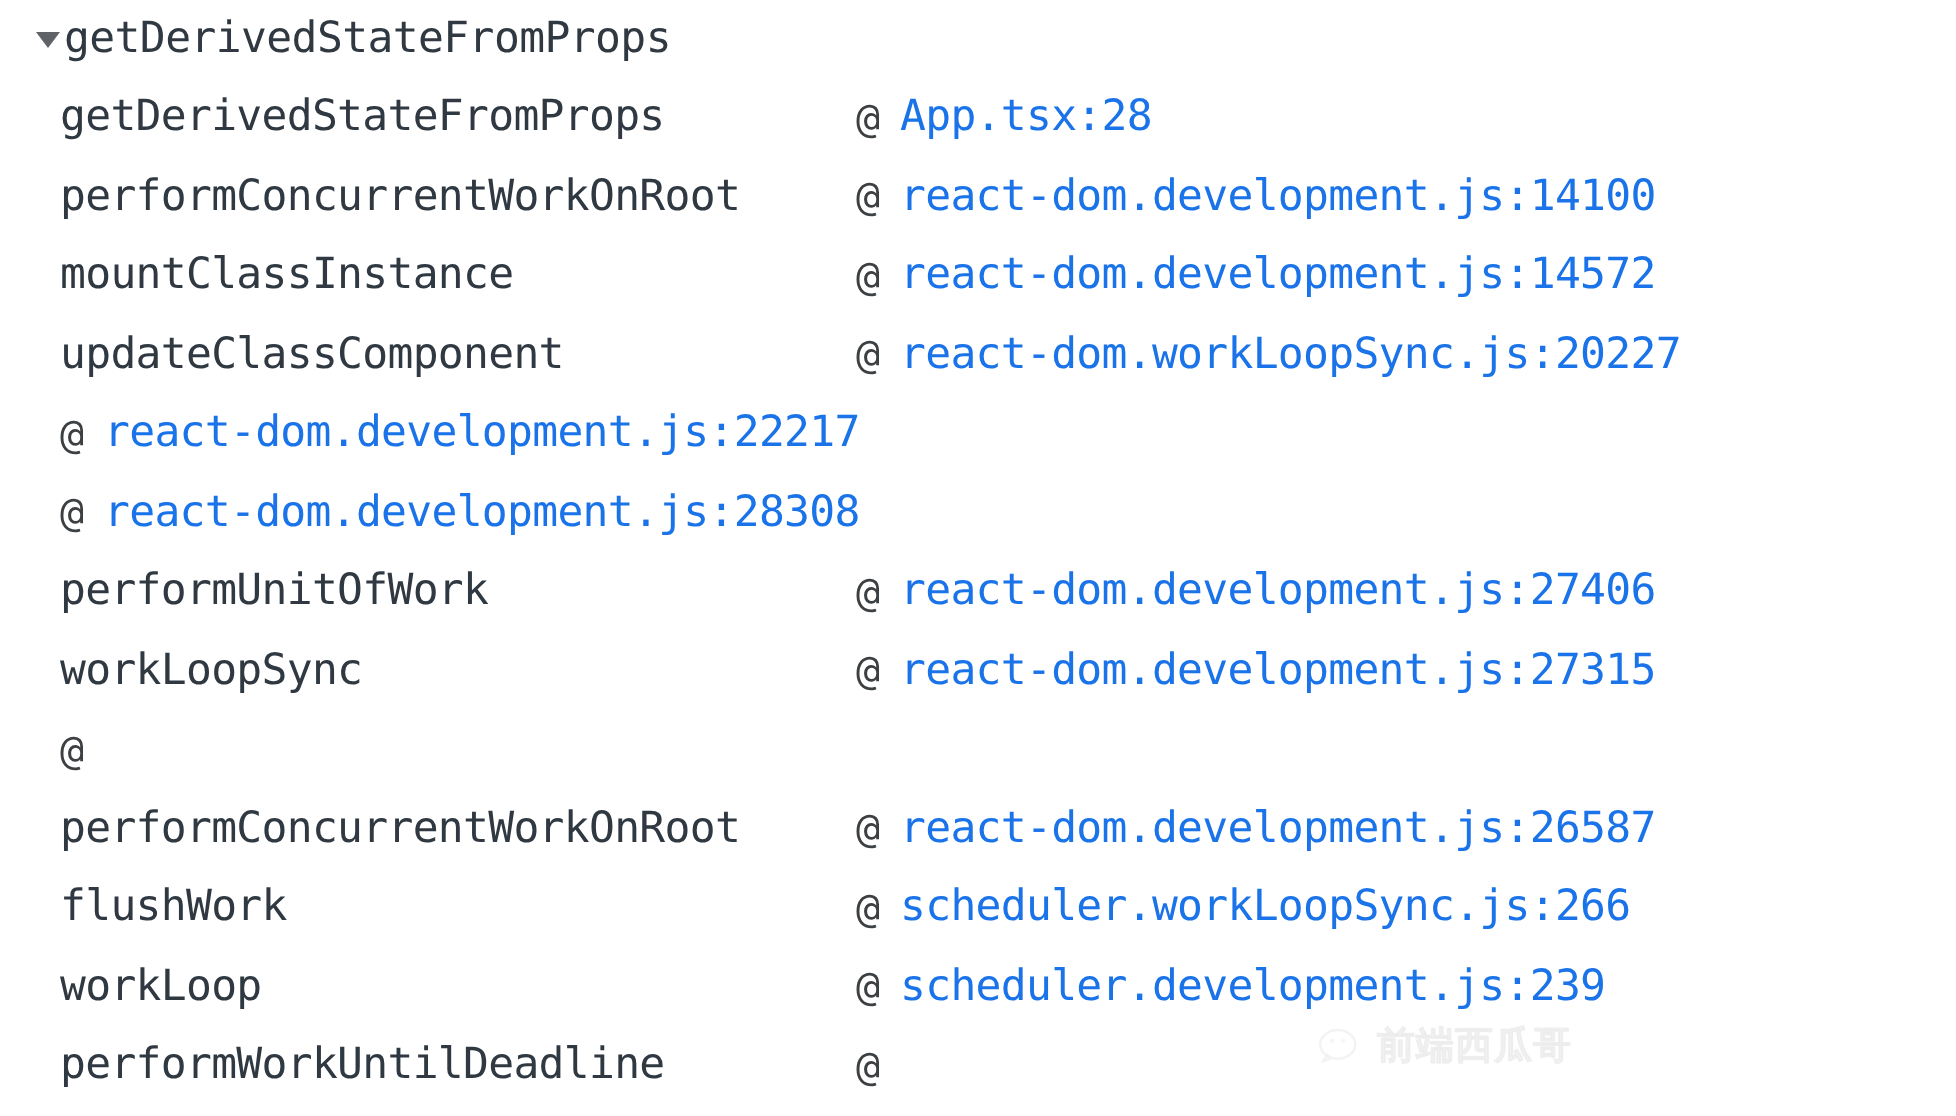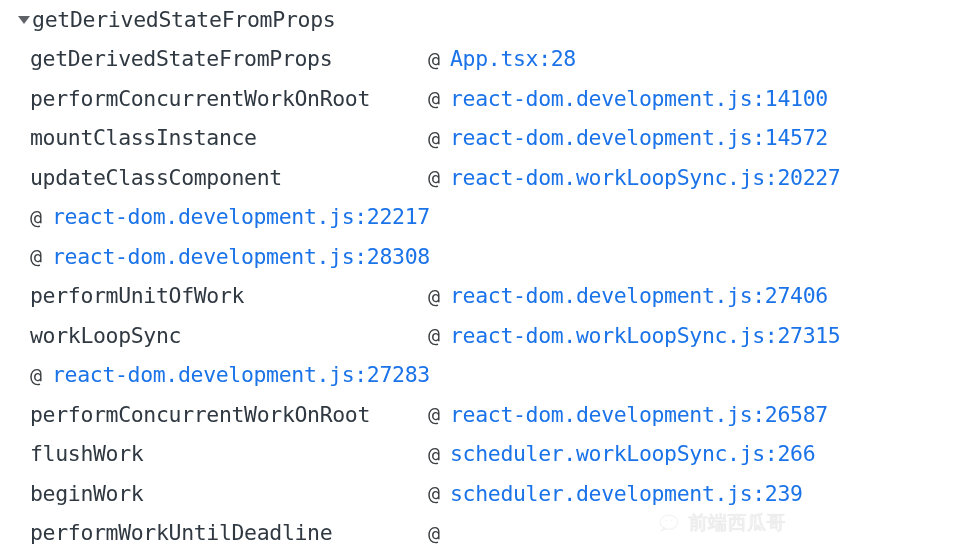--- a/index.html
+++ b/index.html
@@ -128,25 +128,25 @@
   </div>
 
   <div class="frames" id="frames">
       <div class="frame-row"><span class="frame-fn">getDerivedStateFromProps</span><span class="frame-at">@</span><a class="frame-link">App.tsx:28</a></div>
       <div class="frame-row"><span class="frame-fn">performConcurrentWorkOnRoot</span><span class="frame-at">@</span><a class="frame-link">react-dom.development.js:14100</a></div>
       <div class="frame-row"><span class="frame-fn">mountClassInstance</span><span class="frame-at">@</span><a class="frame-link">react-dom.development.js:14572</a></div>
       <div class="frame-row"><span class="frame-fn">updateClassComponent</span><span class="frame-at">@</span><a class="frame-link">react-dom.workLoopSync.js:20227</a></div>
       <div class="frame-row"><span class="frame-at">@</span><a class="frame-link">react-dom.development.js:22217</a></div>
       <div class="frame-row"><span class="frame-at">@</span><a class="frame-link">react-dom.development.js:28308</a></div>
       <div class="frame-row"><span class="frame-fn">performUnitOfWork</span><span class="frame-at">@</span><a class="frame-link">react-dom.development.js:27406</a></div>
-      <div class="frame-row"><span class="frame-fn">workLoopSync</span><span class="frame-at">@</span><a class="frame-link">react-dom.workLoopSync.js:27315</a></div>
-      <div class="frame-row"><span class="frame-at">@</span><a class="frame-link">react-dom.development.js:27283</a></div>
+      <div class="frame-row"><span class="frame-fn">workLoopSync</span><span class="frame-at">@</span><a class="frame-link">react-dom.development.js:27315</a></div>
+      <div class="frame-row"><span class="frame-at">@</span></div>
       <div class="frame-row"><span class="frame-fn">performConcurrentWorkOnRoot</span><span class="frame-at">@</span><a class="frame-link">react-dom.development.js:26587</a></div>
       <div class="frame-row"><span class="frame-fn">flushWork</span><span class="frame-at">@</span><a class="frame-link">scheduler.workLoopSync.js:266</a></div>
-      <div class="frame-row"><span class="frame-fn">beginWork</span><span class="frame-at">@</span><a class="frame-link">scheduler.development.js:239</a></div>
+      <div class="frame-row"><span class="frame-fn">workLoop</span><span class="frame-at">@</span><a class="frame-link">scheduler.development.js:239</a></div>
       <div class="frame-row"><span class="frame-fn">performWorkUntilDeadline</span><span class="frame-at">@</span></div>
     </div>
 
   <div id="watermark">
     <svg class="wm-logo" viewBox="0 0 28 24">
       <ellipse cx="11" cy="10.5" rx="10" ry="8.2" fill="none" stroke="rgba(240,240,240,0.85)" stroke-width="1.4"></ellipse>
       <path d="M5 16.5 L2.2 20.5 L7.2 18.2 Z" fill="none" stroke="rgba(240,240,240,0.85)" stroke-width="1.4" stroke-linejoin="round"></path>
       <circle cx="7.8" cy="8.6" r="1.25" fill="rgba(245,245,245,0.85)"></circle>
       <circle cx="14.2" cy="8.6" r="1.25" fill="rgba(245,245,245,0.85)"></circle>
     </svg>

